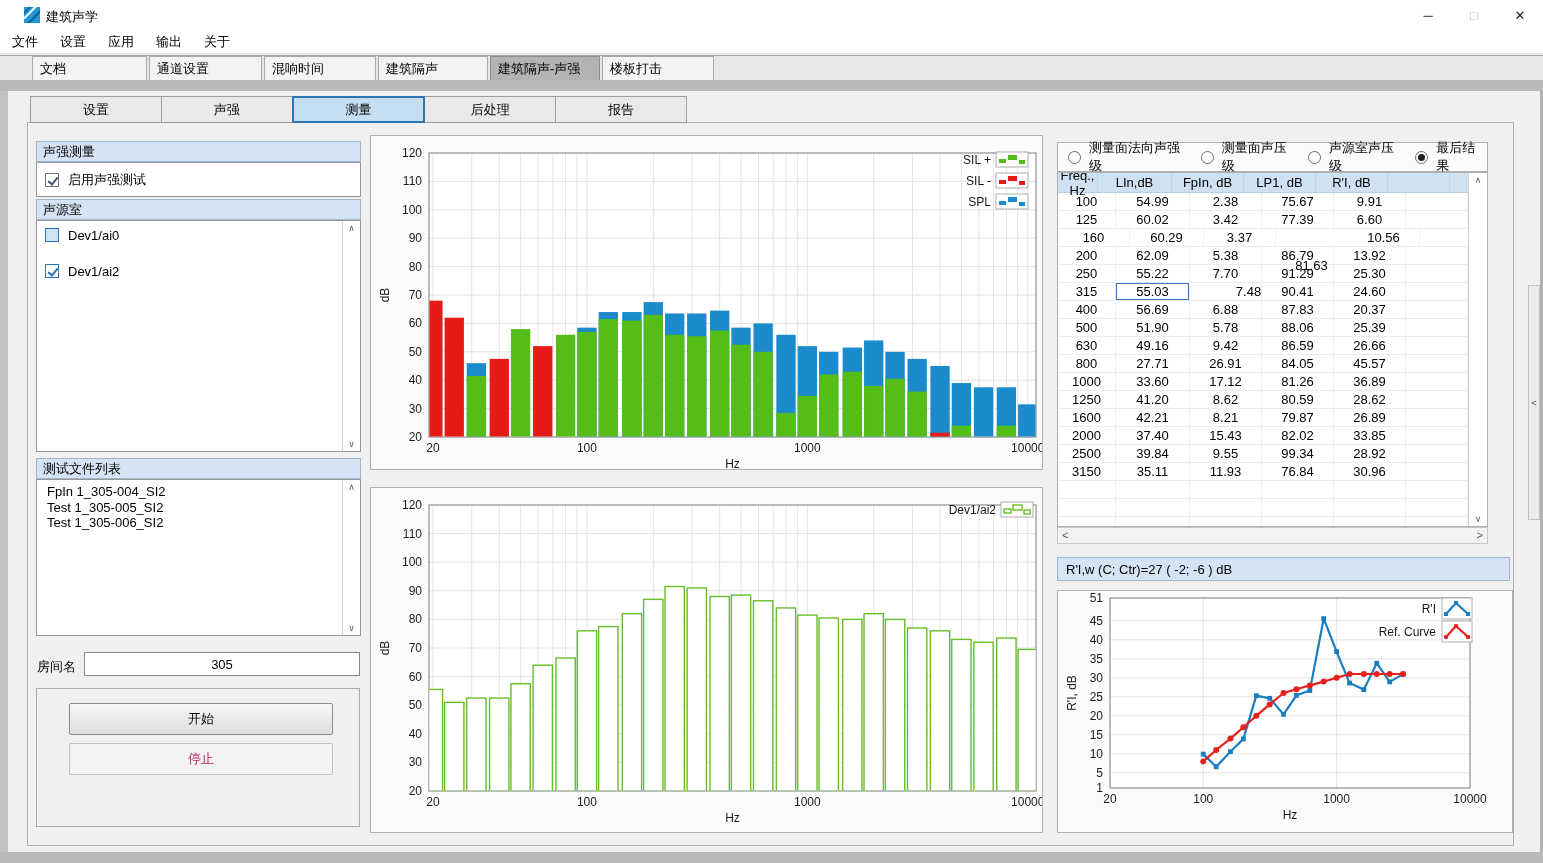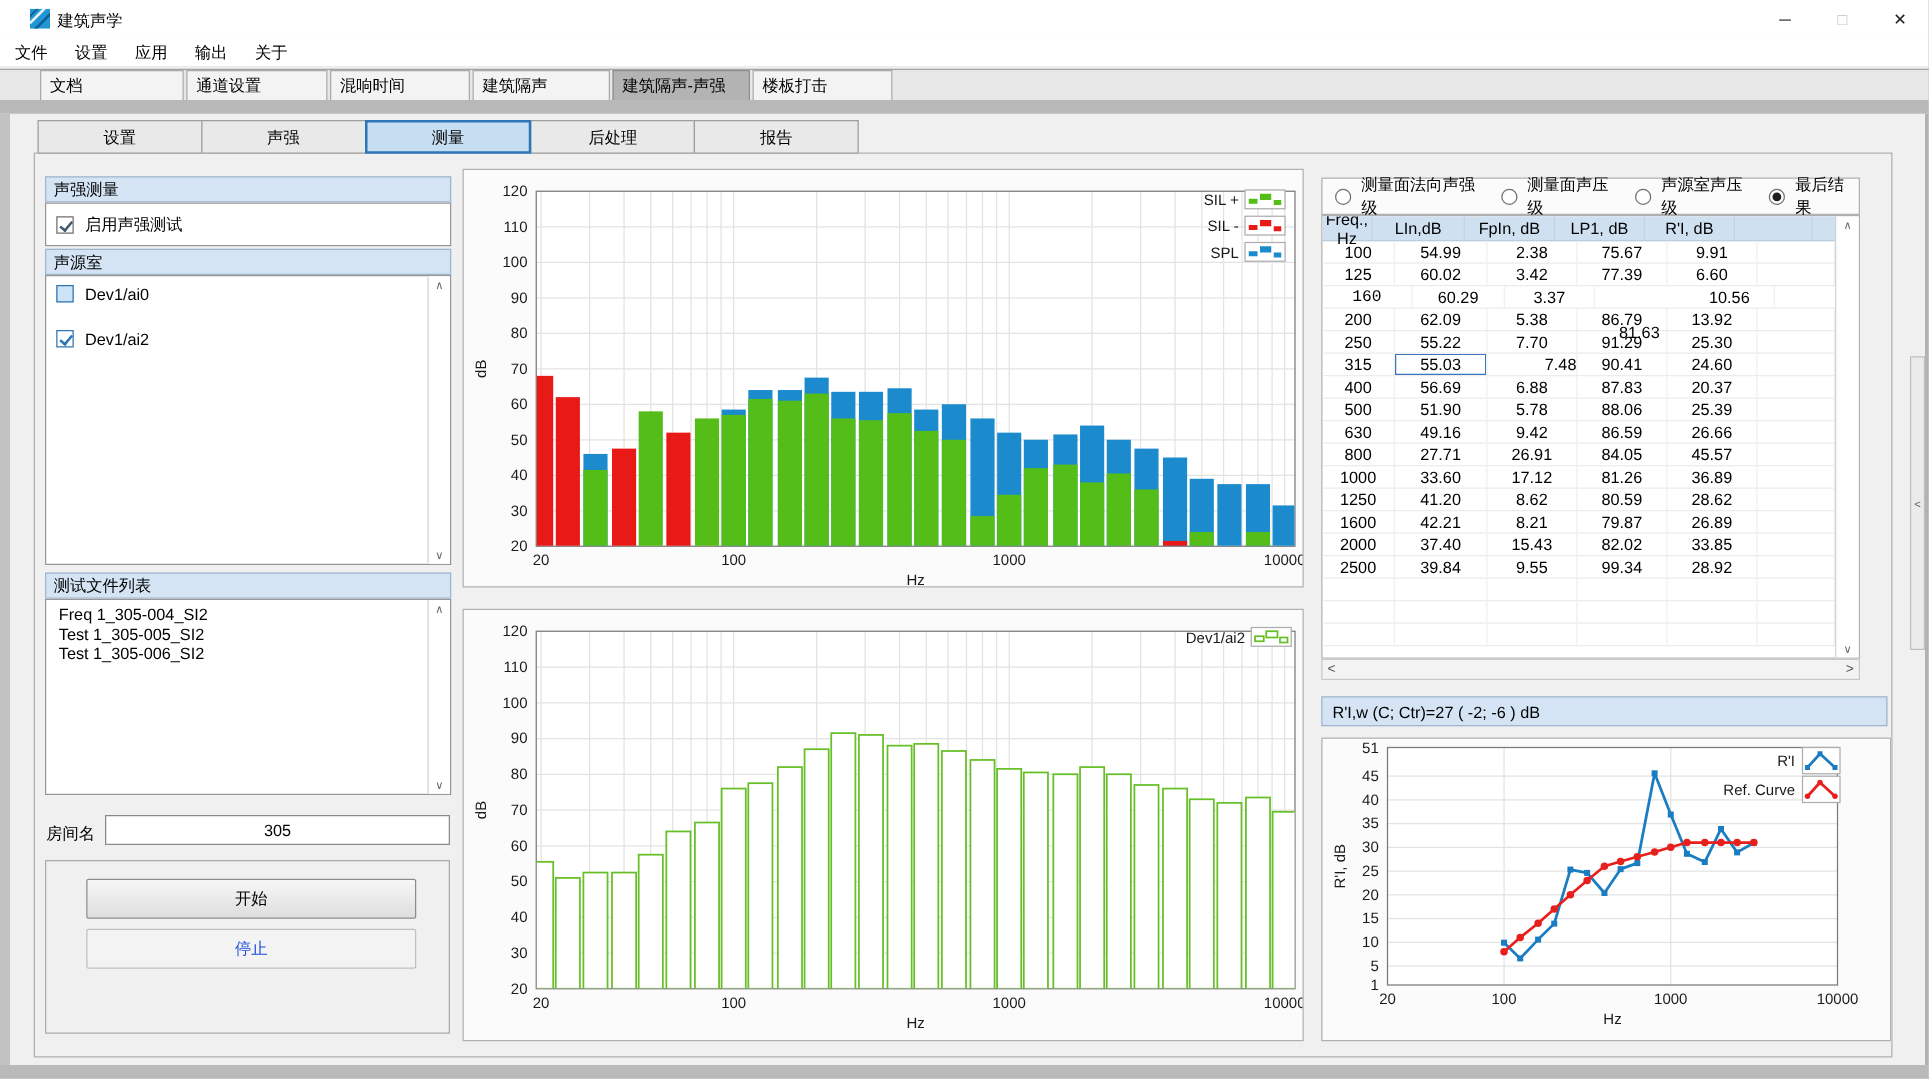--- a/index.html
+++ b/index.html
@@ -33,21 +33,21 @@
   .cb.gray{border-color:#6f6f6f;background:#fff;}
   .cb.gray.checked:after{border-color:#44596e;}
   .lrow{display:flex;align-items:center;gap:9px;padding-left:8px;}
   .vscroll{position:absolute;right:0;top:0;bottom:0;width:17px;background:#fff;border-left:1px solid #d2d2d2;}
   .vscroll .up{position:absolute;top:2px;left:0;right:0;text-align:center;font-size:9px;color:#666;}
   .vscroll .dn{position:absolute;bottom:2px;left:0;right:0;text-align:center;font-size:9px;color:#666;}
   .room-label{position:absolute;left:37px;top:658px;}
   .room-input{position:absolute;left:84px;top:652px;width:276px;height:24px;border:1px solid #8a8a8a;background:#fff;text-align:center;font-size:13px;font-family:"Liberation Sans",sans-serif;box-sizing:border-box;}
   .ctrl-box{position:absolute;left:36px;top:688px;width:324px;height:139px;border:1px solid #ababab;background:#f0f0f0;box-sizing:border-box;}
   .btn{position:absolute;left:32px;width:264px;height:32px;background:linear-gradient(#f7f7f7,#dedede);border:1px solid #8c8c8c;border-radius:2px;display:flex;align-items:center;justify-content:center;box-sizing:border-box;}
-  .btn.disabled{background:#f3f3f3;border-color:#c0c0c0;color:#1d4ed8;}
+  .btn.disabled{background:#f3f3f3;border-color:#c0c0c0;color:#be185d;}
   
   .chart-panel{position:absolute;background:#fbfbfb;border:1px solid #b0b0b0;box-sizing:border-box;}
   
   .radio-row{position:absolute;left:1057px;top:142px;width:431px;height:30px;background:#fbfbfb;border:1px solid #b0b0b0;box-sizing:border-box;display:flex;align-items:center;}
   .radio-opt{display:flex;align-items:center;gap:8px;margin-left:10px;}
   .radio{width:13px;height:13px;border:1px solid #6f6f6f;border-radius:50%;background:#fff;box-sizing:border-box;position:relative;flex:0 0 auto;}
   .radio.sel:after{content:"";position:absolute;left:2px;top:2px;width:7px;height:7px;border-radius:50%;background:#1f1f1f;}
   .rtable{position:absolute;left:1057px;top:172px;width:431px;height:355px;background:#fff;border:1px solid #b0b0b0;box-sizing:border-box;overflow:hidden;}
   .thead{display:flex;background:#cfe0f1;height:19px;border-bottom:1px solid #bccede;}
   .th{display:flex;align-items:center;justify-content:center;border-right:1px solid #c2d3e3;box-sizing:border-box;}
@@ -134,21 +134,21 @@
       </div>
     </div>
   <div class="sec-header" style="left:36px;top:458px;width:325px;height:21px;">
     <span>测试文件列表</span>
   </div>
   <div class="whitebox" style="left:36px;top:479px;width:325px;height:157px;" id="file-list">
     <div class="vscroll">
         <div class="up">∧</div>
         <div class="dn">∨</div>
       </div>
-  <div style="position: absolute; left: 10px; top: 4px; height: 15px;">Freq 1_305-004_SI2</div>
+  <div style="position: absolute; left: 10px; top: 4px; height: 15px;">FpIn 1_305-004_SI2</div>
       <div style="position: absolute; left: 10px; top: 19.5px; height: 15px;">Test 1_305-005_SI2</div>
       <div style="position: absolute; left: 10px; top: 35px; height: 15px;">Test 1_305-006_SI2</div>
     </div>
   <div class="room-label">房间名</div>
   <input class="room-input" value="305" style="">
   <div class="ctrl-box">
     <div class="btn" style="top:14px;" id="btn-start">开始</div>
     <div class="btn disabled" style="top:54px;" id="btn-stop">停止</div>
   </div>
 
@@ -418,21 +418,21 @@
       </div>
       <div class="tr">
         <div class="td" style="width: 58px;">125</div>
         <div class="td" style="width: 74px;">60.02</div>
         <div class="td" style="width: 72px;">3.42</div>
         <div class="td" style="width: 72px;">77.39</div>
         <div class="td" style="width: 72px;">6.60</div>
         <div class="td" style="width: 62px;"></div>
       </div>
       <div class="tr">
-        <div class="td" style="width: 72px; font-family: Liberation Mono, monospace;">160</div>
+        <div class="td" style="width: 72px;">160</div>
         <div class="td" style="width: 74px;">60.29</div>
         <div class="td" style="width: 72px;">3.37</div>
         <div class="td" style="width: 72px; margin-top: 36px;">81.63</div>
         <div class="td" style="width: 72px;">10.56</div>
         <div class="td" style="width: 62px;"></div>
       </div>
       <div class="tr">
         <div class="td" style="width: 58px;">200</div>
         <div class="td" style="width: 74px;">62.09</div>
         <div class="td" style="width: 72px;">5.38</div>
@@ -519,20 +519,28 @@
         <div class="td" style="width: 72px;">82.02</div>
         <div class="td" style="width: 72px;">33.85</div>
         <div class="td" style="width: 62px;"></div>
       </div>
       <div class="tr">
         <div class="td" style="width: 58px;">2500</div>
         <div class="td" style="width: 74px;">39.84</div>
         <div class="td" style="width: 72px;">9.55</div>
         <div class="td" style="width: 72px;">99.34</div>
         <div class="td" style="width: 72px;">28.92</div>
+        <div class="td" style="width: 62px;"></div>
+      </div>
+      <div class="tr">
+        <div class="td" style="width: 58px;">3150</div>
+        <div class="td" style="width: 74px;">35.11</div>
+        <div class="td" style="width: 72px;">11.93</div>
+        <div class="td" style="width: 72px;">76.84</div>
+        <div class="td" style="width: 72px;">30.96</div>
         <div class="td" style="width: 62px;"></div>
       </div>
       <div class="tr">
         <div class="td" style="width: 58px;"></div>
         <div class="td" style="width: 74px;"></div>
         <div class="td" style="width: 72px;"></div>
         <div class="td" style="width: 72px;"></div>
         <div class="td" style="width: 72px;"></div>
         <div class="td" style="width: 62px;"></div>
       </div>

